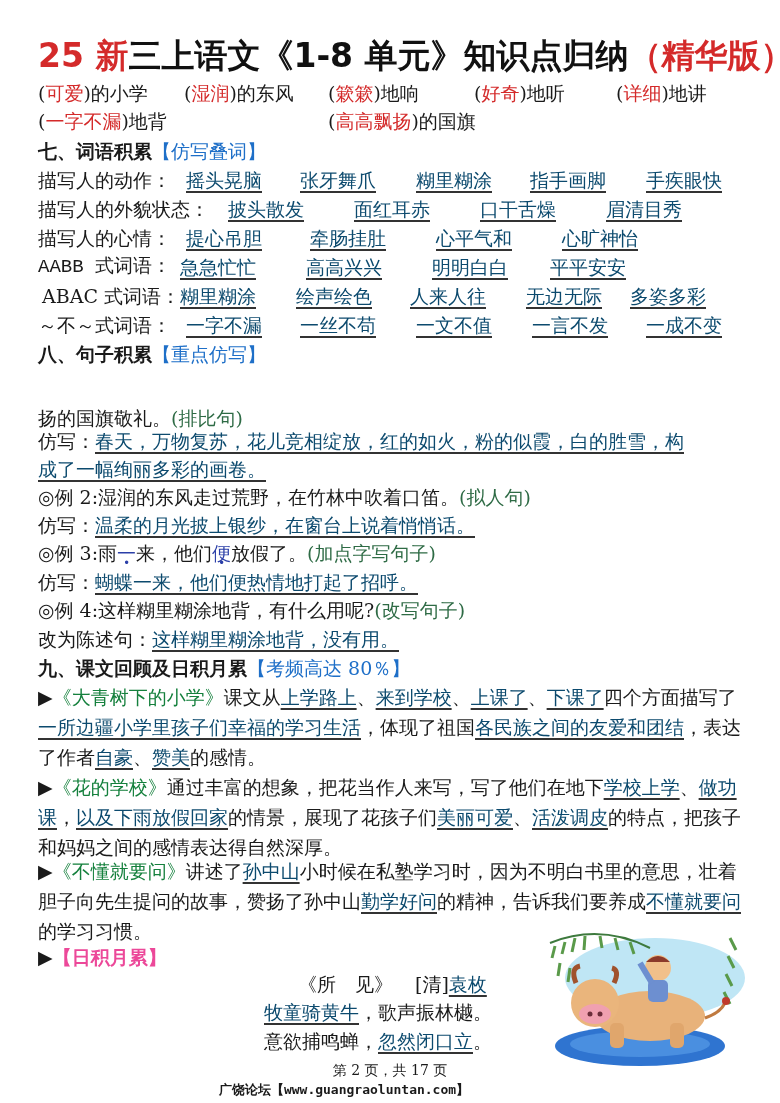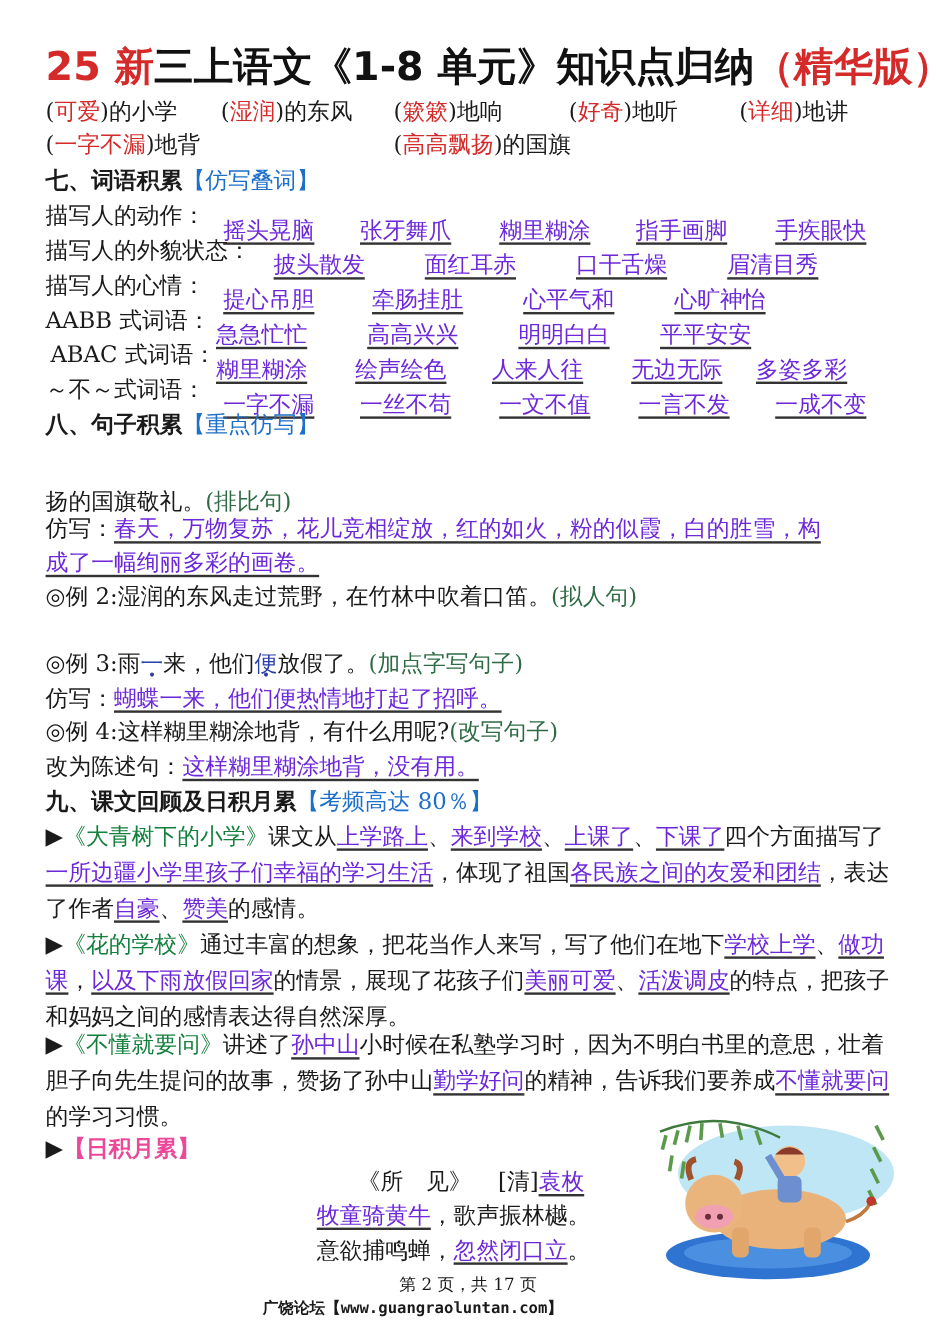--- a/index.html
+++ b/index.html
@@ -17,21 +17,21 @@
       color: #111;
     }
     .red { color: #d42a2a; }
     .blue { color: #ec4899; }
     .purple { color: #15803d; }
     .green { color: #2e6b45; }
     .row {
       position: absolute; left: 38px; font-size: 19px; line-height: 26px; white-space: nowrap;
     }
     .ul { text-decoration: underline; text-decoration-color: #333; text-underline-offset: 4px; text-decoration-thickness: 1.5px; }
-    .rl { color: #6d28d9; margin-top: 12px; }
+    .rl { color: #0c4a6e; }
     .heading { font-weight: bold; font-size: 19px; }
     .tag { color: #1e6fc8; font-weight: normal; }
     .w { position: absolute; }
     .dot { position: relative; color: #2b3fa8; }
     .dot::after { content: "·"; position: absolute; left: 50%; transform: translateX(-50%); bottom: -12px; font-weight: bold; color: #2b3fa8; font-size: 18px; }
     .para { position: absolute; left: 38px; width: 710px; font-size: 19px; line-height: 30px; }
     .poem { position: absolute; font-size: 19px; white-space: nowrap; }
     .footer { position: absolute; width: 780px; text-align: center; font-size: 14px; }
     .footer2 { position: absolute; width: 688px; text-align: center; font-size: 13px; font-weight: bold; font-family: "DejaVu Sans Mono", "Liberation Mono", monospace; }
     .illus { position: absolute; left: 540px; top: 918px; width: 225px; height: 150px; }
@@ -77,21 +77,21 @@
     <span class="w rl ul" style="left:568px;">眉清目秀</span>
   </div>
   <div class="row" style="top:225px;">
     <span class="w" style="left:0;">描写人的心情：</span>
     <span class="w rl ul" style="left:148px;">提心吊胆</span>
     <span class="w rl ul" style="left:272px;">牵肠挂肚</span>
     <span class="w rl ul" style="left:398px;">心平气和</span>
     <span class="w rl ul" style="left:524px;">心旷神怡</span>
   </div>
   <div class="row" style="top:254px;">
-    <span class="w" style="left:0;">AABB 式词语：</span>
+    <span class="w" style="left:0;font-family:Liberation Mono, monospace;">AABB 式词语：</span>
     <span class="w rl ul" style="left:142px;">急急忙忙</span>
     <span class="w rl ul" style="left:268px;">高高兴兴</span>
     <span class="w rl ul" style="left:394px;">明明白白</span>
     <span class="w rl ul" style="left:512px;">平平安安</span>
   </div>
   <div class="row" style="top:283px;">
     <span class="w" style="left:4px;">ABAC 式词语：</span>
     <span class="w rl ul" style="left:142px;">糊里糊涂</span>
     <span class="w rl ul" style="left:258px;">绘声绘色</span>
     <span class="w rl ul" style="left:372px;">人来人往</span>
@@ -116,20 +116,23 @@
   </div>
   <div class="row" style="top:428px;">
     <span>仿写：</span><span class="rl ul">春天，万物复苏，花儿竞相绽放，红的如火，粉的似霞，白的胜雪，构</span>
   </div>
   <div class="row" style="top:456px;">
     <span class="rl ul">成了一幅绚丽多彩的画卷。</span>
   </div>
 
   <div class="row" style="top:484px;">
     <span>◎例 2:湿润的东风走过荒野，在竹林中吹着口笛。</span><span class="green">(拟人句)</span>
+  </div>
+  <div class="row" style="top:512px;">
+    <span>仿写：</span><span class="rl ul">温柔的月光披上银纱，在窗台上说着悄悄话。</span>
   </div>
 
   <div class="row" style="top:540px;">
     <span>◎例 3:雨</span><span class="dot">一</span><span>来，他们</span><span class="dot">便</span><span>放假了。</span><span class="green">(加点字写句子)</span>
   </div>
   <div class="row" style="top:569px;">
     <span>仿写：</span><span class="rl ul">蝴蝶一来，他们便热情地打起了招呼。</span>
   </div>
 
   <div class="row" style="top:597px;">

